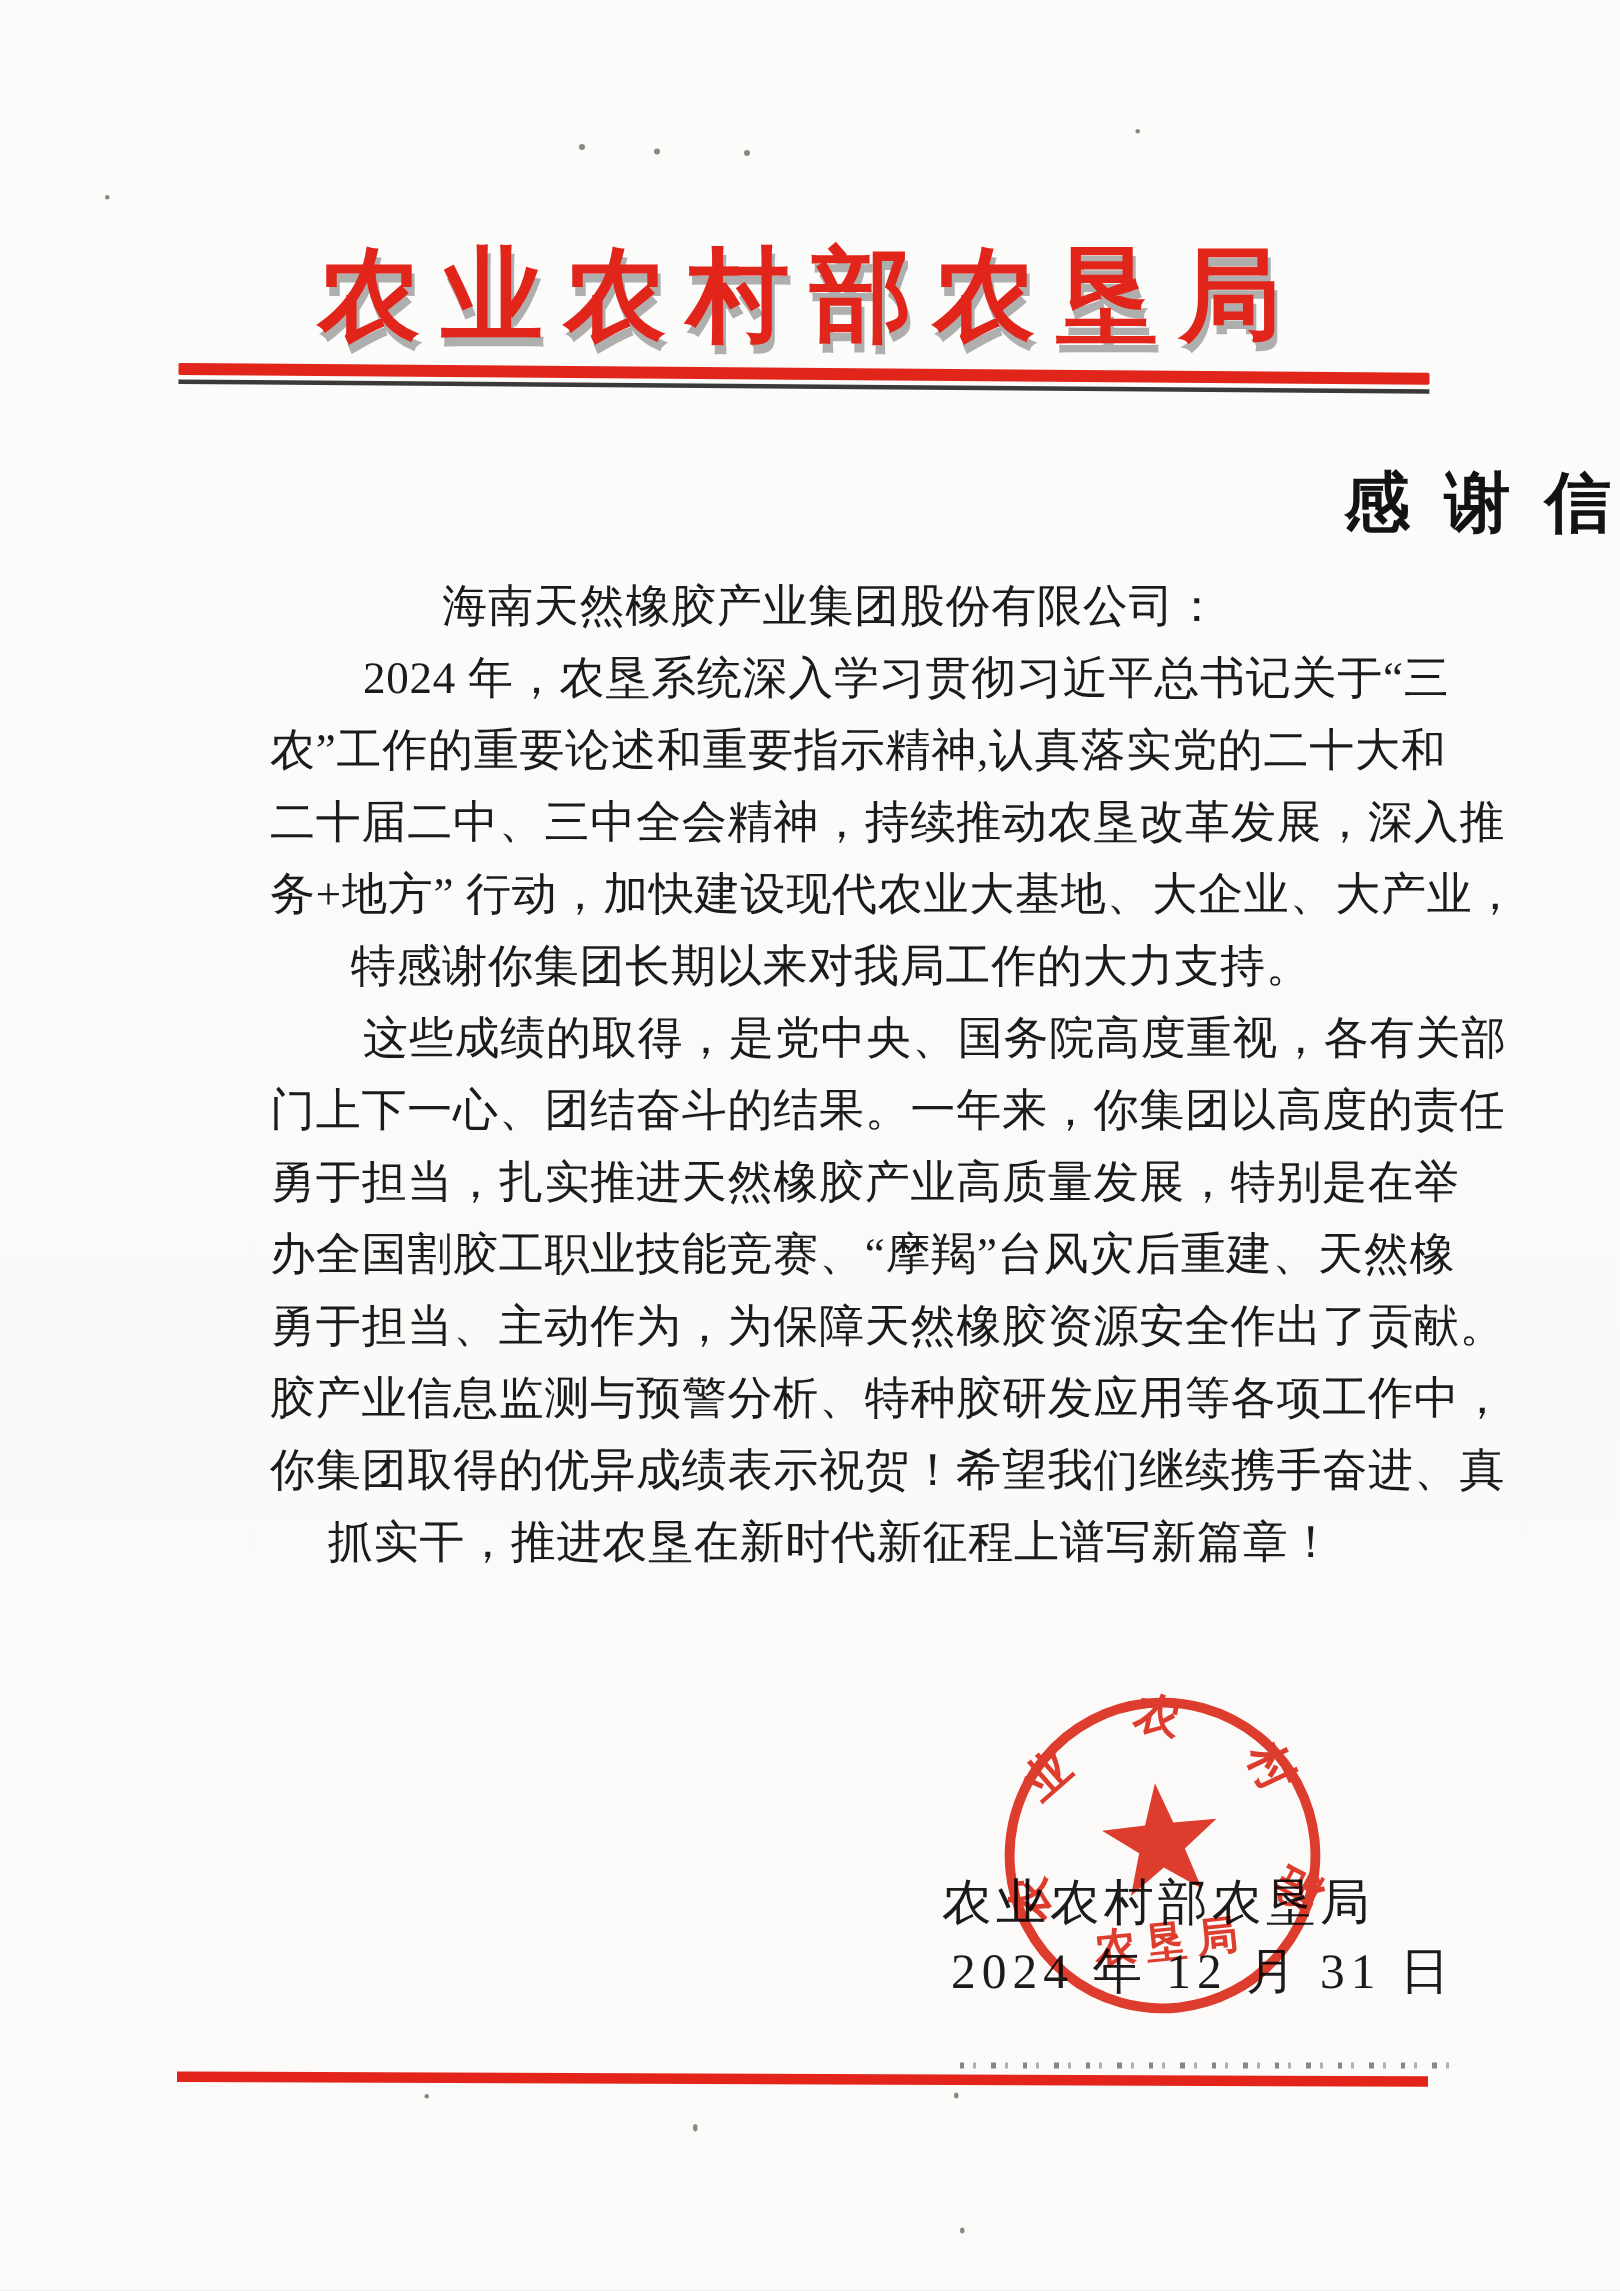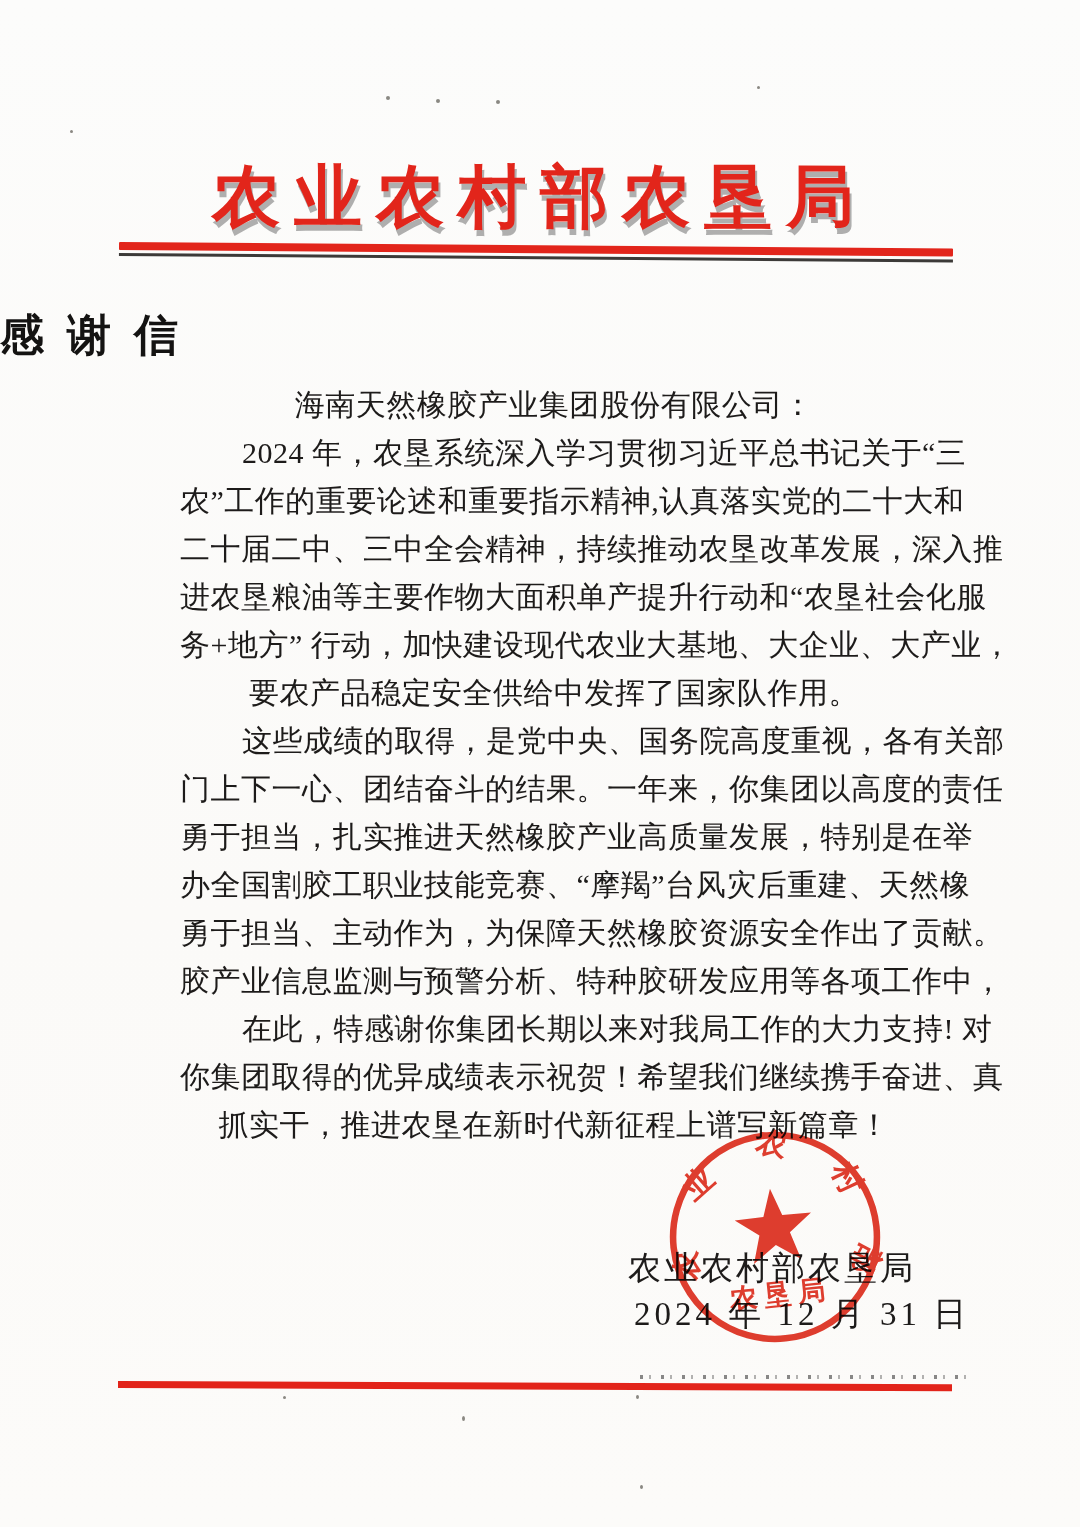--- a/index.html
+++ b/index.html
@@ -24,21 +24,21 @@
   }
   .rule-wrap{
     position:absolute;top:242px;left:119px;width:834px;
     transform:rotate(0.45deg);transform-origin:left center;
   }
   .rule-red{height:8px;background:#e2251b;border-radius:1px;}
   .rule-black{height:2.5px;background:#3c3a38;margin-top:3px;}
   
   .doc-title{
     position:absolute;top:306px;left:0;width:100%;
-    text-align:left;
+    text-align:right;
     font-size:44px;font-weight:bold;color:#141312;
     letter-spacing:6px;white-space:nowrap;
   }
   
   .body-block{
     position:absolute;top:381px;left:180px;width:748px;
     font-size:30px;line-height:48px;
     letter-spacing:0.5px;
   }
   .body-line{height:48px;white-space:nowrap;text-align:center;}
@@ -85,30 +85,28 @@
     <div class="rule-black"></div>
   </div>
 
   <div class="doc-title">感 谢 信</div>
 
   <div class="body-block">
     <div class="body-line">海南天然橡胶产业集团股份有限公司：</div>
     <div class="body-line indent">2024 年，农垦系统深入学习贯彻习近平总书记关于“三</div>
     <div class="body-line">农”工作的重要论述和重要指示精神,认真落实党的二十大和</div>
     <div class="body-line">二十届二中、三中全会精神，持续推动农垦改革发展，深入推</div>
-    <div class="body-line">进农垦粮油等主要作物大面积单产提升行动和“农垦社会化服</div>
     <div class="body-line">务+地方” 行动，加快建设现代农业大基地、大企业、大产业，</div>
-    <div class="body-line">要农产品稳定安全供给中发挥了国家队作用。</div>
+    <div class="body-line">特感谢你集团长期以来对我局工作的大力支持。</div>
     <div class="body-line indent">这些成绩的取得，是党中央、国务院高度重视，各有关部</div>
     <div class="body-line">门上下一心、团结奋斗的结果。一年来，你集团以高度的责任</div>
     <div class="body-line">勇于担当，扎实推进天然橡胶产业高质量发展，特别是在举</div>
     <div class="body-line">办全国割胶工职业技能竞赛、“摩羯”台风灾后重建、天然橡</div>
     <div class="body-line">勇于担当、主动作为，为保障天然橡胶资源安全作出了贡献。</div>
     <div class="body-line">胶产业信息监测与预警分析、特种胶研发应用等各项工作中，</div>
-    <div class="body-line indent">在此，特感谢你集团长期以来对我局工作的大力支持! 对</div>
     <div class="body-line">你集团取得的优异成绩表示祝贺！希望我们继续携手奋进、真</div>
     <div class="body-line">抓实干，推进农垦在新时代新征程上谱写新篇章！</div>
   </div>
 
   <div class="signature">农业农村部农垦局</div>
   <div class="date">2024 年 12 月 31 日</div>
 
   <div class="seal">
     <svg width="222" height="222" viewBox="0 0 220 220">
       <defs>

